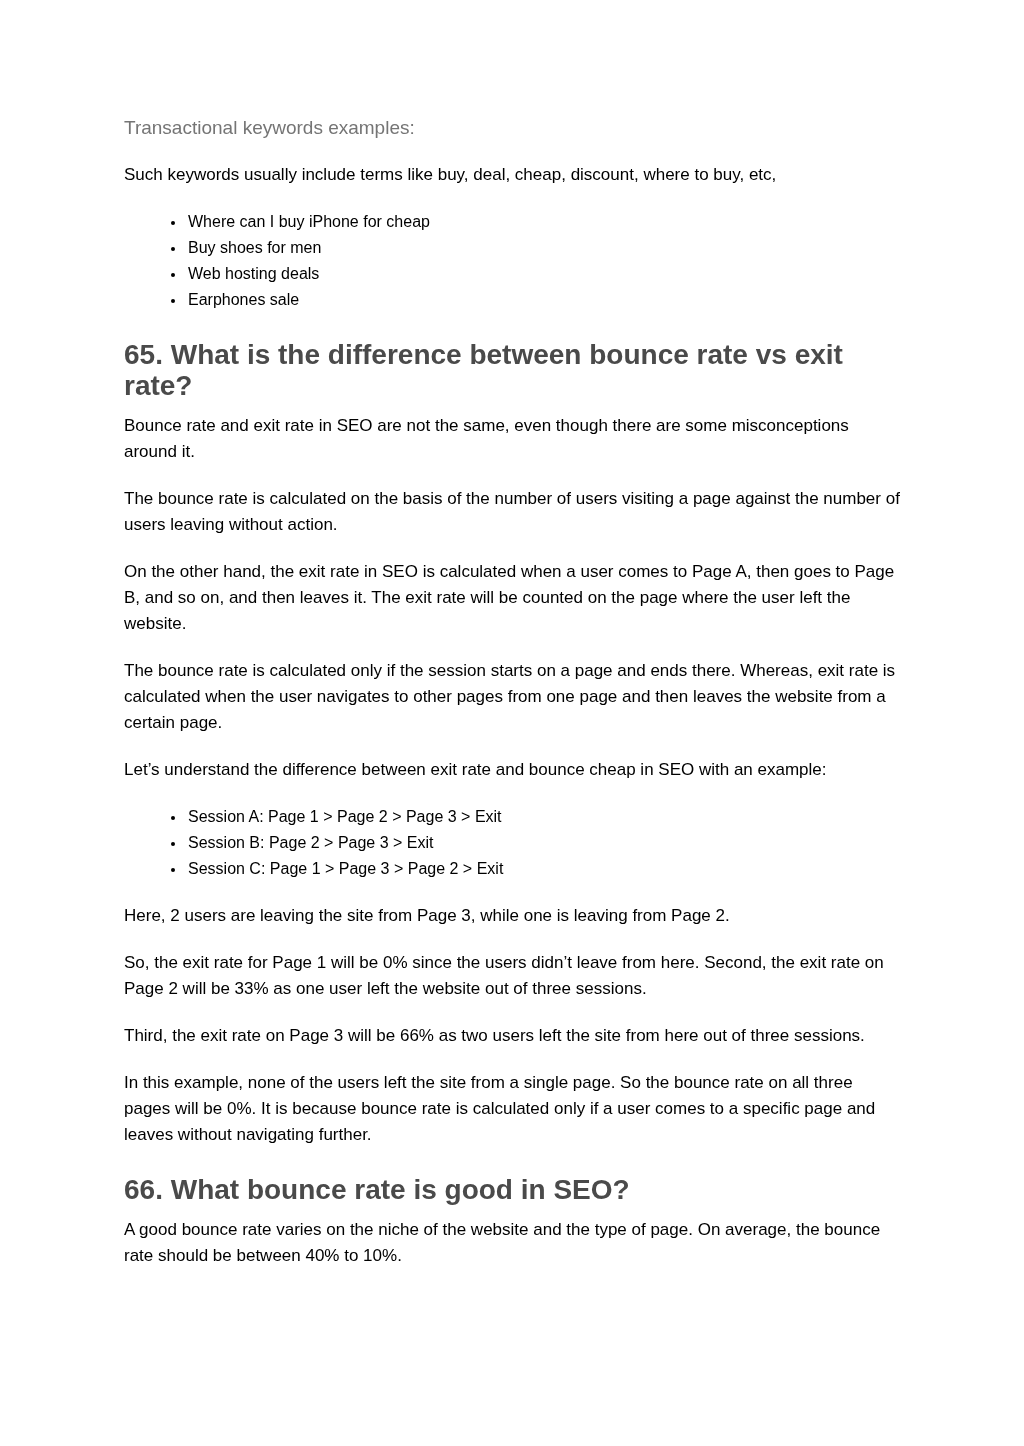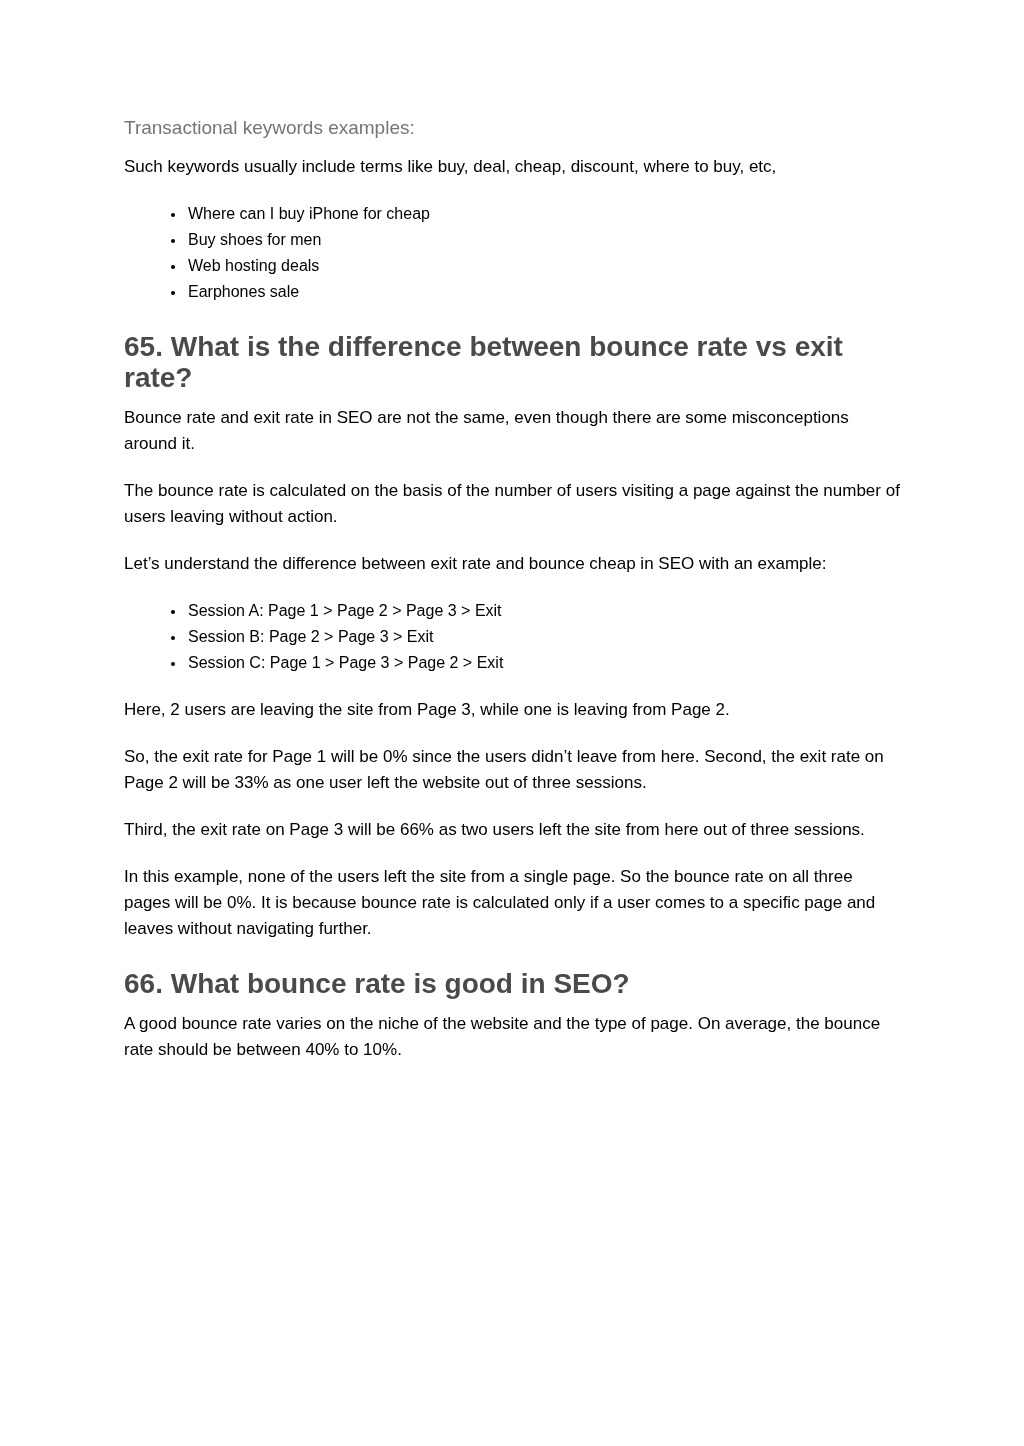--- a/index.html
+++ b/index.html
@@ -15,21 +15,21 @@
     width: 1024px;
     min-height: 1446px;
     background: var(--page-bg, #ffffff);
     padding: 116px 124px 40px 124px;
   }
   .subheading {
     font-size: 19px;
     line-height: 24px;
     font-weight: 400;
     color: var(--subheading-color, #757575);
-    margin: 0 0 14px 0;
+    margin: 0 0 22px 0;
   }
   h2.qheading {
     font-size: 28px;
     line-height: 31px;
     font-weight: 700;
     color: var(--heading-color, #4a4a4a);
     margin: 26px 0 12px 0;
   }
   p.para {
     font-size: 17px;
@@ -65,21 +65,23 @@
     <li>Web hosting deals</li>
     <li>Earphones sale</li>
   </ul>
 
   <h2 class="qheading">65. What is the difference between bounce rate vs exit rate?</h2>
 
   <p class="para">Bounce rate and exit rate in SEO are not the same, even though there are some misconceptions around it.</p>
 
   <p class="para"><span>The </span><strong>bounce rate</strong><span> is calculated on the basis of the number of users visiting a page against the number of users leaving without action.</span></p>
 
+  <p class="para"><span>On the other hand, the </span><strong>exit rate in SEO</strong><span> is calculated when a user comes to Page A, then goes to Page B, and so on, and then leaves it. The exit rate will be counted on the page where the user left the website.</span></p>
 
+  <p class="para">The bounce rate is calculated only if the session starts on a page and ends there. Whereas, exit rate is calculated when the user navigates to other pages from one page and then leaves the website from a certain page.</p>
 
   <p class="para">Let’s understand the difference between exit rate and bounce cheap in SEO with an example:</p>
 
   <ul class="doc-list">
     <li><strong>Session A</strong><span>: Page 1 &gt; Page 2 &gt; Page 3 &gt; Exit</span></li>
     <li><strong>Session B</strong><span>: Page 2 &gt; Page 3 &gt; Exit</span></li>
     <li><strong>Session C</strong><span>: Page 1 &gt; Page 3 &gt; Page 2 &gt; Exit</span></li>
   </ul>
 
   <p class="para">Here, 2 users are leaving the site from Page 3, while one is leaving from Page 2.</p>

